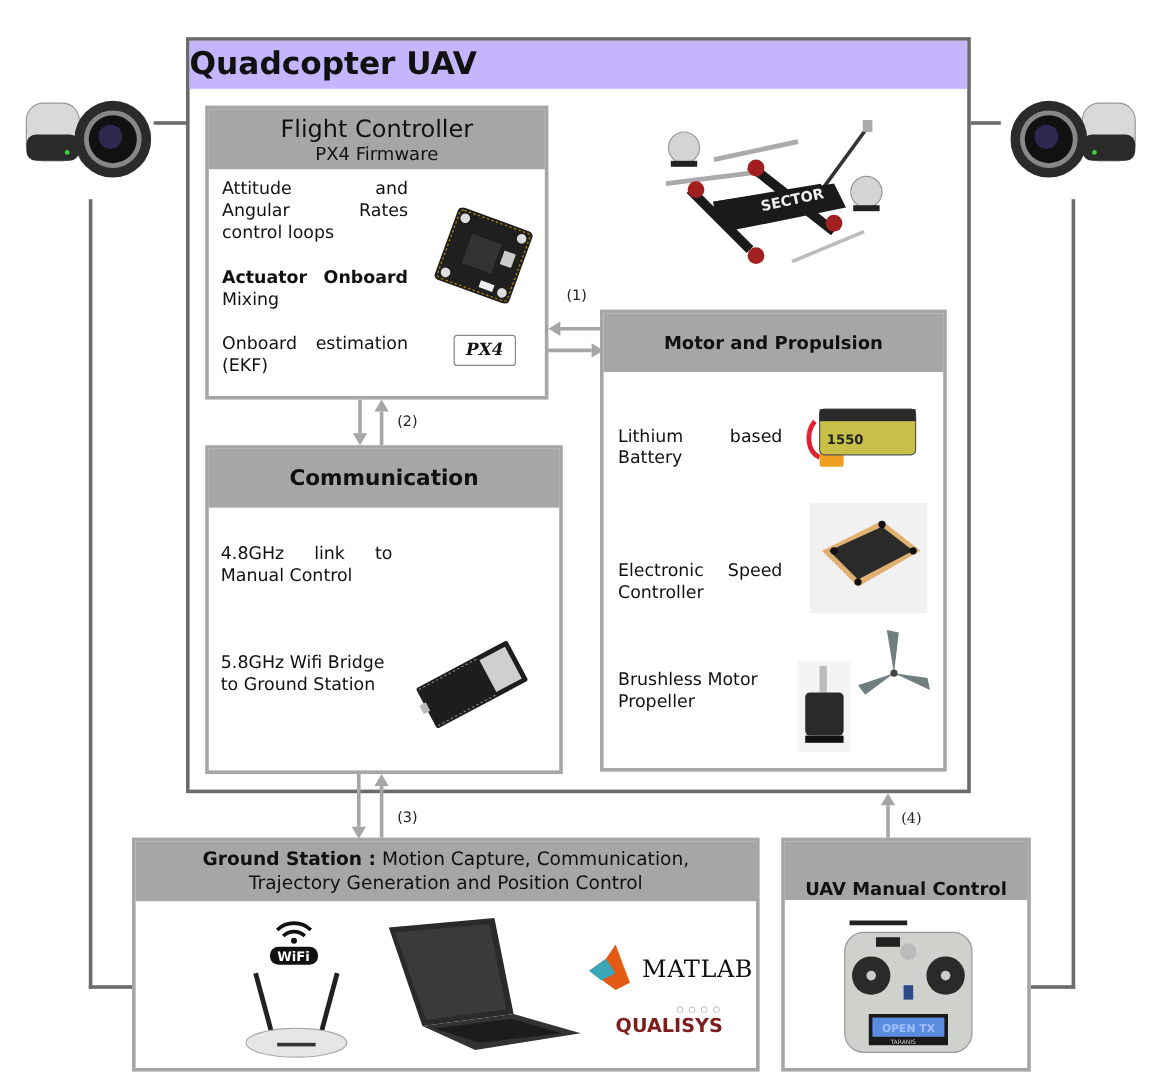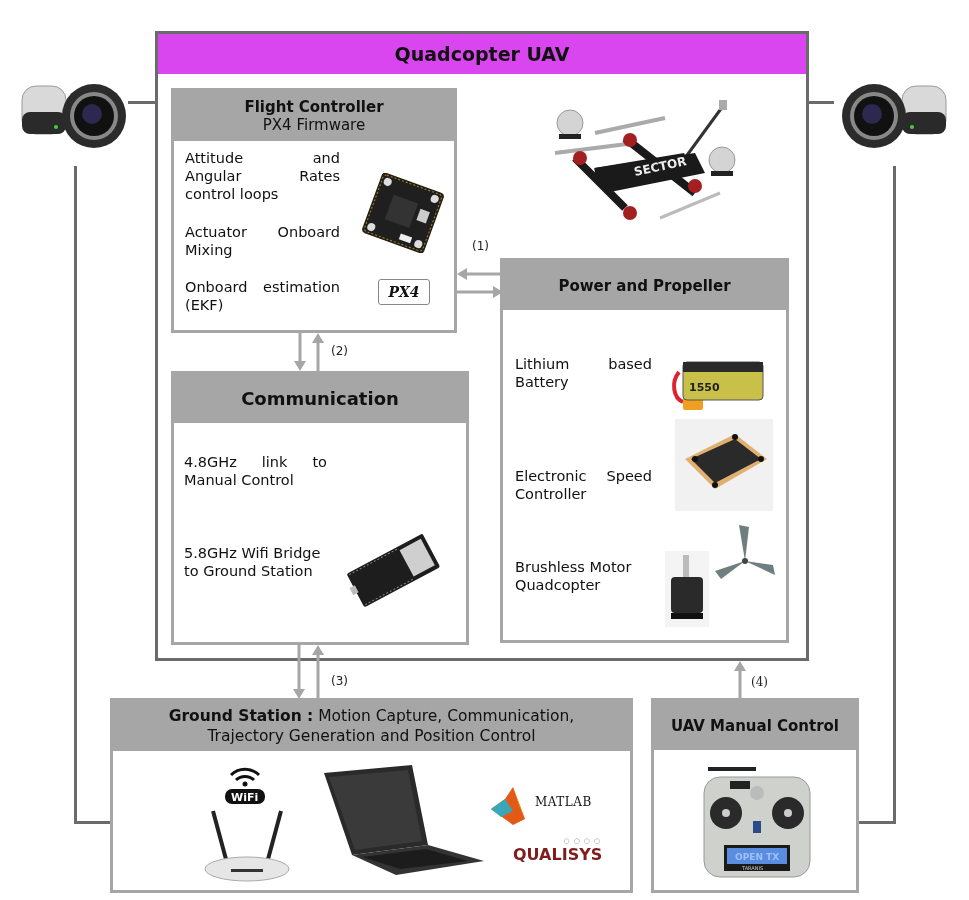--- a/index.html
+++ b/index.html
@@ -1,21 +1,21 @@
 <!DOCTYPE html>
 <html><head>
 <meta charset="utf-8">
 <style>
   html, body { margin:0; padding:0; background:#fff; }
   body { width:969px; height:900px; position:relative; overflow:hidden; font-family:"DejaVu Sans", sans-serif; color:#111; }
   .abs { position:absolute; }
   .line { position:absolute; background:#6b6b6b; }
   
   #uav { left:155px; top:31px; width:654px; height:630px; border:3px solid #6b6b6b; box-sizing:border-box; background:#fff; }
-  #uav-head { left:0; top:0; right:0; height:40px; background:#d946ef; display:flex; align-items:center; justify-content:center; font-weight:bold; font-size:19px; color:#111; }
+  #uav-head { left:0; top:0; right:0; height:40px; background:#c4b5fd; display:flex; align-items:center; font-weight:bold; font-size:26px; color:#111; }
   .box { position:absolute; border:3px solid #a6a6a6; box-sizing:border-box; background:#fff; }
   .box-head { position:absolute; left:0; right:0; top:0; background:#a6a6a6; display:flex; flex-direction:column; align-items:center; justify-content:center; text-align:center; }
   .item-text { position:absolute; font-size:14.5px; line-height:18px; text-align:justify; text-align-last:left; }
   .justify-line { display:flex; justify-content:space-between; }
   .label { position:absolute; font-size:12px; color:#222; }
   svg { display:block; }
 </style>
 </head>
 <body>
 
@@ -51,34 +51,34 @@
 </div>
 
 <div class="abs" id="uav">
   <div class="abs" id="uav-head">
     <span>Quadcopter UAV</span>
   </div>
 </div>
 
 <div class="box" style="left:171px; top:88px; width:286px; height:245px;">
   <div class="box-head" style="height:50px;">
-    <span style="font-weight:bold; font-size:15px;">Flight Controller</span>
+    <span style="font-weight:normal; font-size:20px;">Flight Controller</span>
     <span style="font-size:15px;">PX4 Firmware</span>
   </div>
   <div class="item-text" style="left:11px; top:58px; width:155px;">
     <div class="justify-line">
         <span style="width:100%; text-align:justify; text-align-last:justify;">Attitude and</span>
       </div>
     <div class="justify-line">
         <span style="width:100%; text-align:justify; text-align-last:justify;">Angular Rates</span>
       </div>
     <div>control loops</div>
   </div>
   <div class="item-text" style="left:11px; top:132px; width:155px;">
-    <div style="text-align:justify; text-align-last:justify;">Actuator Onboard</div>
+    <div style="text-align:justify; text-align-last:justify;font-weight:bold;">Actuator Onboard</div>
     <div>Mixing</div>
   </div>
   <div class="item-text" style="left:11px; top:187px; width:155px;">
     <div style="text-align:justify; text-align-last:justify;">Onboard estimation</div>
     <div>(EKF)</div>
   </div>
 
   <div class="abs" style="left:184px; top:82px; width:90px; height:80px;">
     <svg width="90" height="80" viewBox="0 0 90 80">
       <g transform="rotate(20 45 40)">
@@ -128,36 +128,36 @@
   <svg width="50" height="34" viewBox="0 0 50 34">
     <line x1="10" y1="8" x2="48" y2="8" stroke="#a6a6a6" stroke-width="3"></line>
     <polygon points="2,8 12,2 12,14" fill="#a6a6a6"></polygon>
     <line x1="0" y1="26" x2="38" y2="26" stroke="#a6a6a6" stroke-width="3"></line>
     <polygon points="48,26 38,20 38,32" fill="#a6a6a6"></polygon>
   </svg>
 </div>
 
 <div class="box" style="left:500px; top:258px; width:289px; height:385px;">
   <div class="box-head" style="height:49px;">
-    <span style="font-weight:bold; font-size:15px;">Power and Propeller</span>
+    <span style="font-weight:bold; font-size:15px;">Motor and Propulsion</span>
   </div>
   <div class="item-text" style="left:12px; top:94px; width:137px;">
     <div style="text-align:justify; text-align-last:justify;">Lithium based</div>
     <div>Battery</div>
   </div>
   <div class="item-text" style="left:12px; top:206px; width:137px;">
     <div style="text-align:justify; text-align-last:justify;">Electronic Speed</div>
     <div>Controller</div>
   </div>
   <div class="item-text" style="left:12px; top:297px; width:137px;">
     <div>Brushless Motor</div>
-    <div>Quadcopter</div>
-  </div>
-
-  <div class="abs" style="left:166px; top:97px; width:100px; height:56px;">
+    <div>Propeller</div>
+  </div>
+
+  <div class="abs" style="left:166px; top:76px; width:100px; height:56px;">
     <svg width="100" height="56" viewBox="0 0 100 56">
       <path d="M10 14 C2 24 4 40 14 44" stroke="#d23" stroke-width="4" fill="none"></path>
       <rect x="14" y="40" width="20" height="12" rx="2" fill="#f0a020"></rect>
       <rect x="14" y="4" width="80" height="38" rx="4" fill="#c9c04a" stroke="#555"></rect>
       <rect x="14" y="4" width="80" height="10" fill="#2a2a2a"></rect>
       <text x="20" y="33" font-size="11" font-weight="bold" fill="#222" font-family="DejaVu Sans, sans-serif">1550</text>
     </svg>
   </div>
 
   <div class="abs" style="left:172px; top:158px; width:98px; height:92px;">
@@ -276,31 +276,31 @@
       <polygon points="44,94 108,86 150,98 82,106" fill="#1c1c1c"></polygon>
     </svg>
   </div>
 
   <div class="abs" style="left:378px; top:84px; width:120px; height:42px;">
     <svg width="40" height="40" viewBox="0 0 40 40" style="position:absolute; left:0; top:0;">
       <polygon points="0,24 14,14 22,2 34,34 22,40" fill="#e35a16"></polygon>
       <polygon points="0,24 14,14 22,26 10,32" fill="#3aa6b8"></polygon>
       <polygon points="22,2 34,34 28,20" fill="#f2a02a"></polygon>
     </svg>
-    <span style="position:absolute; left:44px; top:10px; font-family:'DejaVu Serif', serif; font-size:12px; letter-spacing:0.5px;">MATLAB</span>
+    <span style="position:absolute; left:44px; top:10px; font-family:'DejaVu Serif', serif; font-size:20px; letter-spacing:0.5px;">MATLAB</span>
   </div>
 
   <div class="abs" style="left:400px; top:136px; width:95px; height:28px;">
     <div style="position:absolute; right:4px; top:0; font-size:7px; letter-spacing:4px; color:#888;">○○○○</div>
     <span style="position:absolute; left:0; top:8px; font-weight:bold; font-size:16px; color:#7f1d1d;">QUALISYS</span>
   </div>
 </div>
 
 <div class="box" style="left:651px; top:698px; width:208px; height:195px;">
-  <div class="box-head" style="height:49px;">
+  <div class="box-head" style="height:49px;justify-content:flex-end;">
     <span style="font-weight:bold; font-size:15px;">UAV Manual Control</span>
   </div>
   <div class="abs" style="left:42px; top:62px; width:122px; height:124px;">
     <svg width="122" height="124" viewBox="0 0 122 124">
       <line x1="12" y1="6" x2="60" y2="6" stroke="#222" stroke-width="4"></line>
       <rect x="8" y="14" width="106" height="100" rx="16" fill="#cfd1cd" stroke="#999"></rect>
       <rect x="34" y="18" width="20" height="8" fill="#222"></rect>
       <circle cx="61" cy="30" r="7" fill="#bbb"></circle>
       <circle cx="30" cy="50" r="16" fill="#2a2a2a"></circle>
       <circle cx="30" cy="50" r="4" fill="#ccc"></circle>

